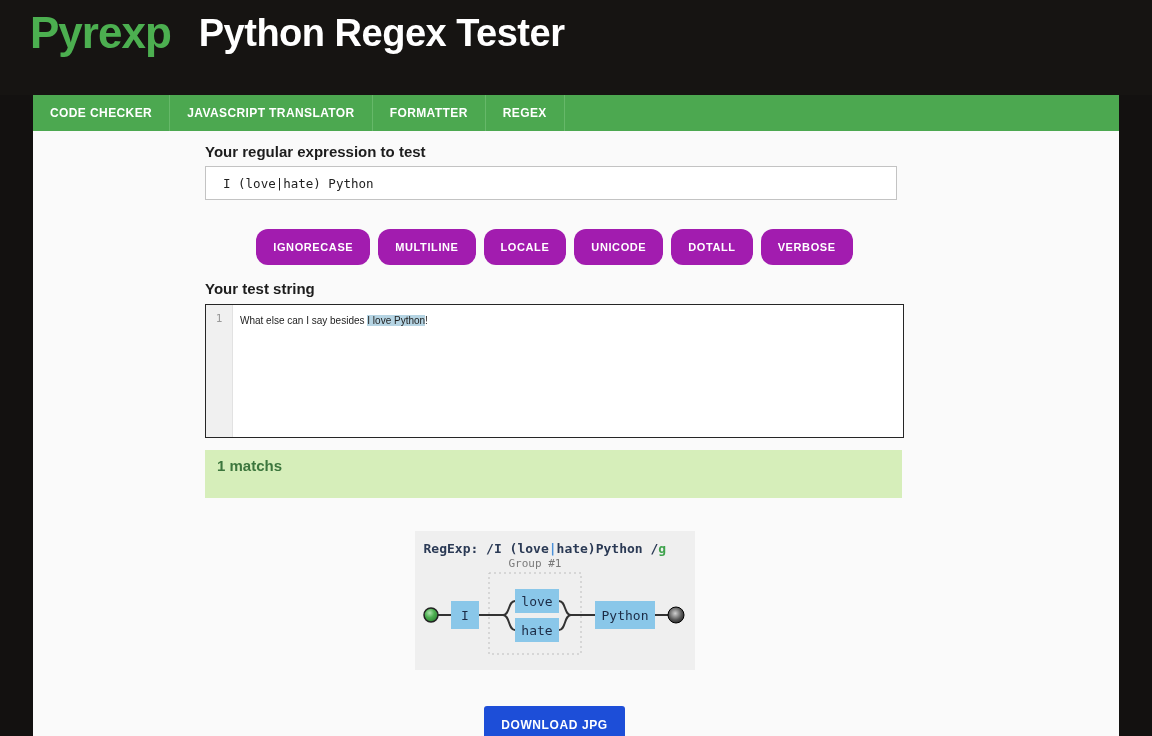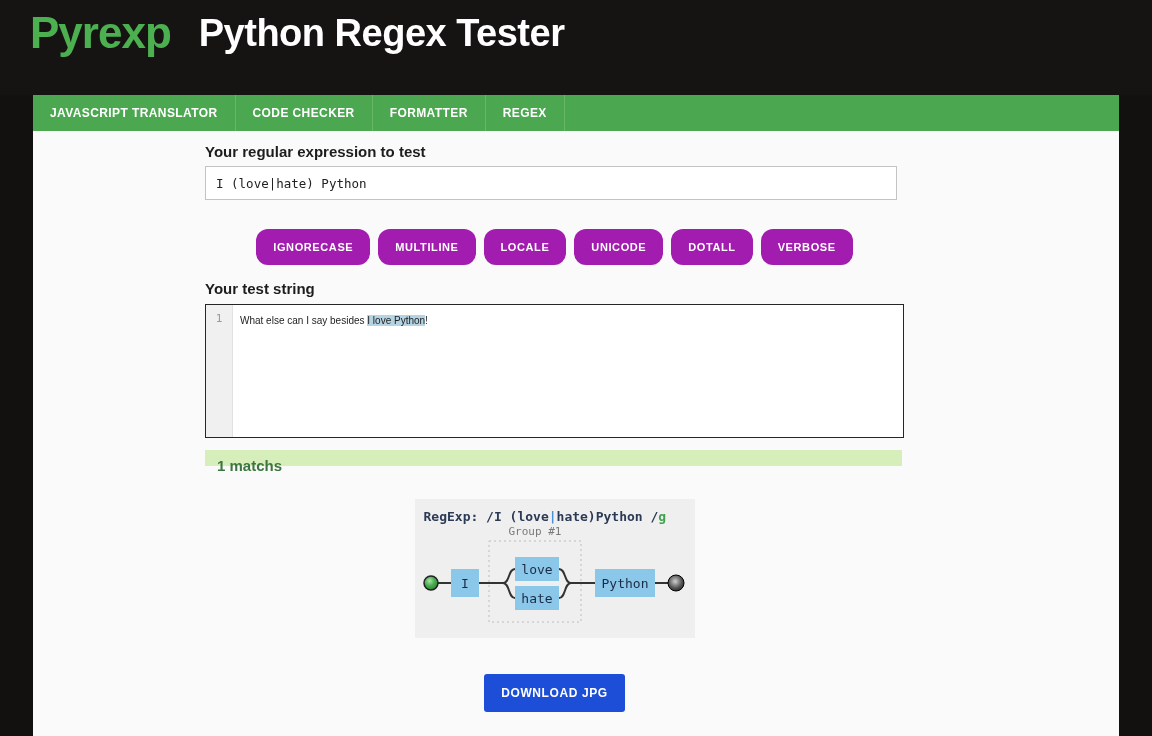--- a/index.html
+++ b/index.html
@@ -20,33 +20,33 @@
   .nav { height:36px; background:#4ca850; display:flex; }
   .nav-item { color:#fff; font-size:12px; font-weight:bold; letter-spacing:0.4px; line-height:36px;
               padding:0 17px; border-right:1px solid #66b869; cursor:pointer; }
 
   .content { width:699px; margin-left:172px; }
 
   .section-label { font-size:15px; font-weight:bold; color:#1d1d1d; margin-top:12px; }
 
   .regex-input { display:block; width:692px; height:34px; margin-top:6px; border:1px solid #c3c3c3;
                  background:#fff; font-family:"DejaVu Sans Mono", monospace; font-size:12.5px;
-                 color:#222; padding:0 10px; outline:none; }
+                 color:#222; padding:0 17px; outline:none; }
 
   .flags-row { margin-top:29px; display:flex; justify-content:center; gap:8px; }
   .flag-btn { background:#a21caf; color:#fff; border:none; border-radius:12px; font-family:"Liberation Sans",sans-serif;
               font-size:11px; font-weight:bold; letter-spacing:0.6px; padding:12px 17px; cursor:pointer; }
 
   .editor { margin-top:7px; width:699px; height:134px; background:#fff; border:1px solid #262626; display:flex; }
   .gutter { width:27px; background:#f0f0f0; border-right:1px solid #e2e2e2; text-align:center;
             padding-top:7px; color:#999; font-family:"DejaVu Sans Mono", monospace; font-size:11px; }
   .code-line { padding:10px 0 0 7px; font-family:Liberation Sans, sans-serif; font-size:10px; color:#222; white-space:pre; }
   .code-line mark { background:#b5d4e3; color:#222; }
 
-  .matches-bar { margin-top:12px; width:697px; height:16px; background:#d6eeba; color:#3c763d;
+  .matches-bar { margin-top:12px; width:697px; height:48px; background:#d6eeba; color:#3c763d;
                  font-size:15px; font-weight:bold; line-height:32px; padding-left:12px; }
 
   .diagram-panel { width:280px; height:139px; background:#efefef; margin:33px auto 0; }
   .diagram-title { padding:10px 0 0 9px; font-family:"DejaVu Sans Mono", monospace; font-weight:bold;
                    font-size:13px; color:#2b3a55; white-space:pre; }
   .diagram-title .pipe { color:#4a90d9; }
   .diagram-title .flag { color:#3fa34d; }
   .rail-svg { display:block; }
 
   .download-wrap { text-align:center; margin-top:36px; }
@@ -58,22 +58,22 @@
 
 <div class="header">
   <div class="title-row">
     <span class="app-name">Pyrexp</span>
     <span class="page-title">Python Regex Tester</span>
   </div>
 </div>
 
 <div class="container">
   <div class="nav">
+    <div class="nav-item">CODE CHECKER</div>
     <div class="nav-item">JAVASCRIPT TRANSLATOR</div>
-    <div class="nav-item">CODE CHECKER</div>
     <div class="nav-item">FORMATTER</div>
     <div class="nav-item">REGEX</div>
   </div>
 
   <div class="content">
 
     <div class="section-label">Your regular expression to test</div>
     <input class="regex-input" type="text" value="I (love|hate) Python" style="">
 
     <div class="flags-row">

